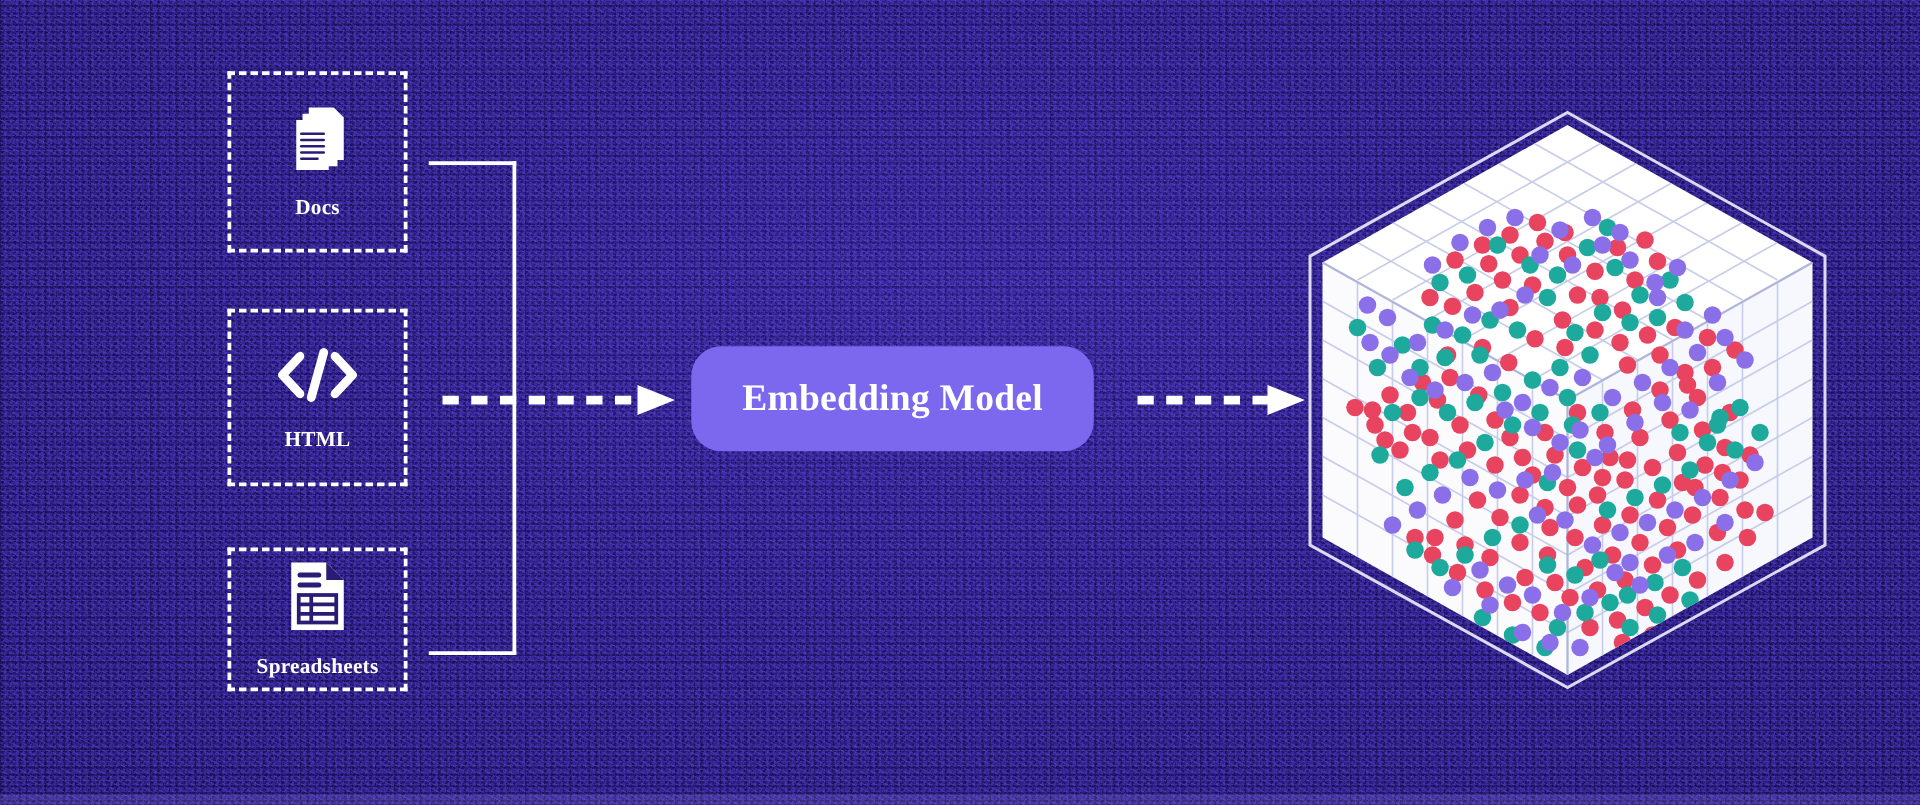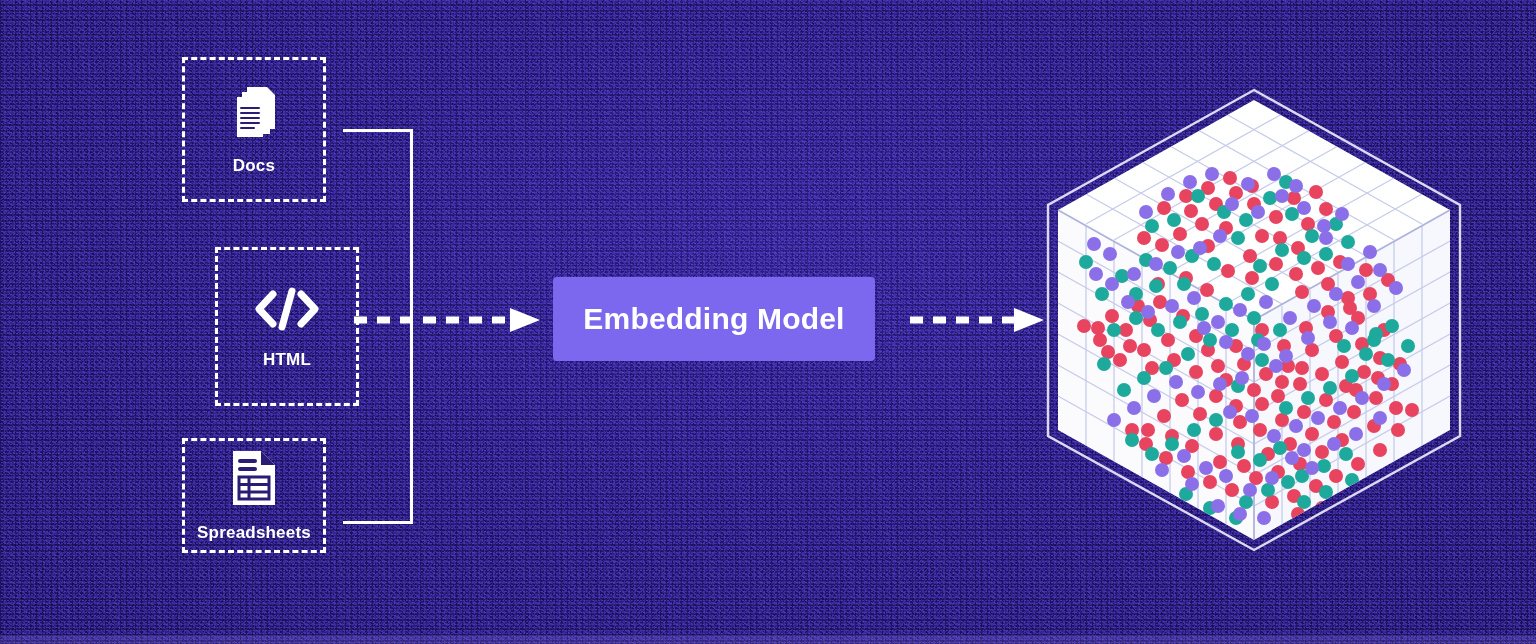--- a/index.html
+++ b/index.html
@@ -4,21 +4,21 @@
 <style>
   html, body {
     margin: 0; padding: 0;
     background: #15104a;
   }
   #stage {
     position: relative;
     width: 1536px; height: 644px;
     overflow: hidden;
     background: #7f1d1d;
-    font-family: Liberation Sans, sans-serif;
+    font-family: Liberation Serif, serif;
   }
   
   #bg-noise {
     position: absolute; inset: 0;
     background-color: #1b1262;
     background-image:
       radial-gradient(ellipse at 50% 40%, #241a7a 0%, #1b1263 45%, #150e52 100%);
   }
   #bg-noise::after {
     content: "";
@@ -59,42 +59,42 @@
   .src-icon { display:block; }
   .src-label {
     color: #ffffff;
     font-weight: bold;
     font-size: 17px;
     letter-spacing: .2px;
     margin-top: 12px;
     white-space: nowrap;
   }
   #box-docs        { left: 182px; top: 57px;  height: 145px; }
-  #box-html        { left: 182px; top: 247px; height: 159px; margin-left: 33px; }
+  #box-html        { left: 182px; top: 247px; height: 142px; }
   #box-spreadsheets{ left: 182px; top: 438px; height: 115px; }
 
   
   #bracket {
     position: absolute;
     left: 343px; top: 129px;
     width: 70px; height: 395px;
     border-top: 3px solid #fff;
     border-right: 3px solid #fff;
     border-bottom: 3px solid #fff;
     box-sizing: border-box;
   }
   .dashed-arrow { position: absolute; }
 
   
   #embed-btn {
     position: absolute;
     left: 553px; top: 277px;
     width: 322px; height: 84px;
     background: #7b68ee;
-    border-radius: 4px;
+    border-radius: 24px;
     display: flex; align-items: center; justify-content: center;
   }
   #embed-btn-label {
     color: #ffffff;
     font-size: 30px;
     font-weight: bold;
     letter-spacing: .2px;
   }
 
   

